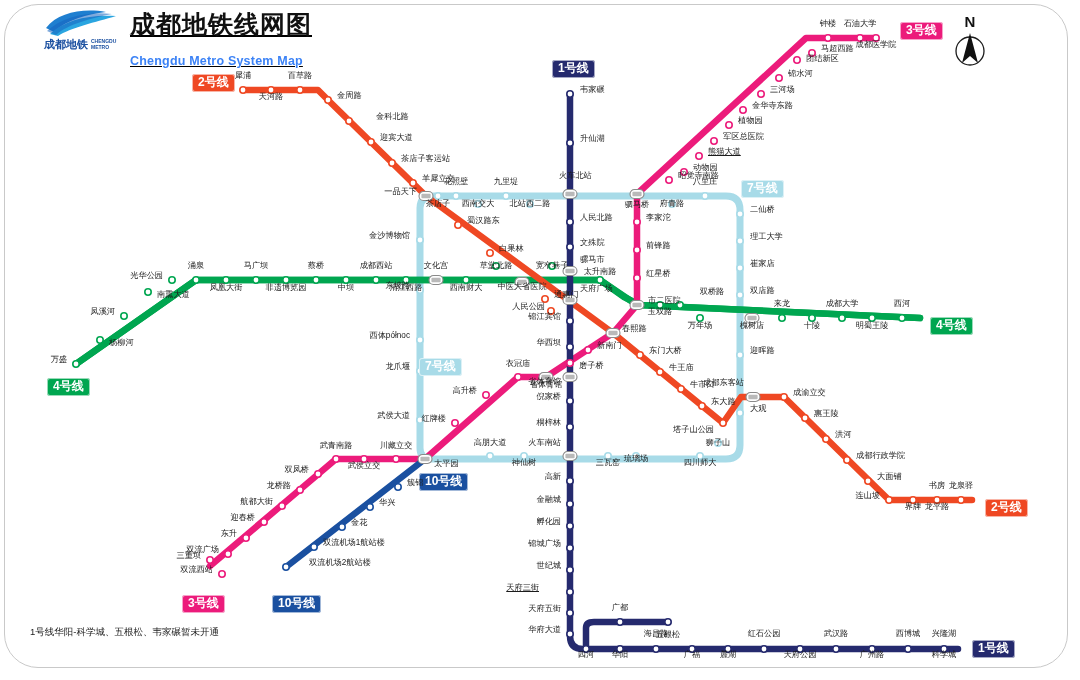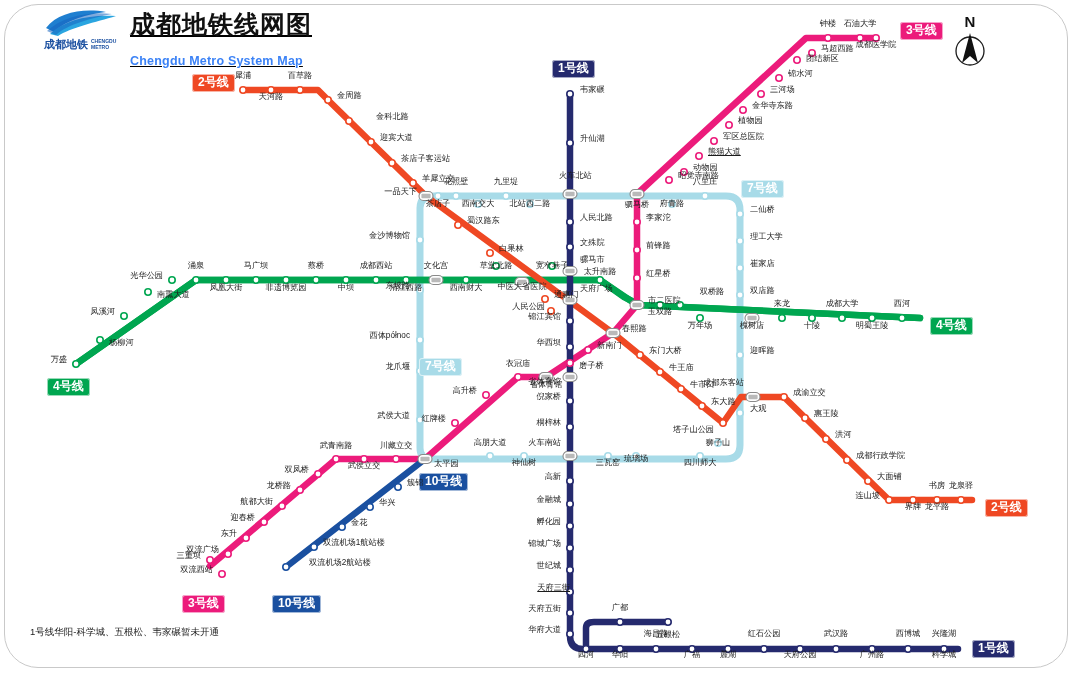--- a/index.html
+++ b/index.html
@@ -303,21 +303,21 @@
       <div class="lbl r" style="left: 561px; top: 338px;">华西坝</div>
       <div class="lbl r" style="left: 561px; top: 377px;">省体育馆</div>
       <div class="lbl r" style="left: 561px; top: 392px;">倪家桥</div>
       <div class="lbl r" style="left: 561px; top: 418px;">桐梓林</div>
       <div class="lbl r" style="left: 561px; top: 438px;">火车南站</div>
       <div class="lbl r" style="left: 561px; top: 472px;">高新</div>
       <div class="lbl r" style="left: 561px; top: 495px;">金融城</div>
       <div class="lbl r" style="left: 561px; top: 517px;">孵化园</div>
       <div class="lbl r" style="left: 561px; top: 539px;">锦城广场</div>
       <div class="lbl r" style="left: 561px; top: 561px;">世纪城</div>
-      <div class="lbl r" style="left: 570px; top: 583px; text-decoration: underline;">天府三街</div>
+      <div class="lbl r" style="left: 539px; top: 583px; text-decoration: underline;">天府三街</div>
       <div class="lbl r" style="left: 561px; top: 604px;">天府五街</div>
       <div class="lbl r" style="left: 561px; top: 625px;">华府大道</div>
       <div class="lbl c" style="left: 586px; top: 650px;">四河</div>
       <div class="lbl c" style="left: 620px; top: 650px;">华阳</div>
       <div class="lbl c" style="left: 656px; top: 629px;">海昌路</div>
       <div class="lbl c" style="left: 692px; top: 650px;">广福</div>
       <div class="lbl c" style="left: 728px; top: 650px;">麓湖</div>
       <div class="lbl c" style="left: 764px; top: 629px;">红石公园</div>
       <div class="lbl c" style="left: 800px; top: 650px;">天府公园</div>
       <div class="lbl c" style="left: 836px; top: 629px;">武汉路</div>

